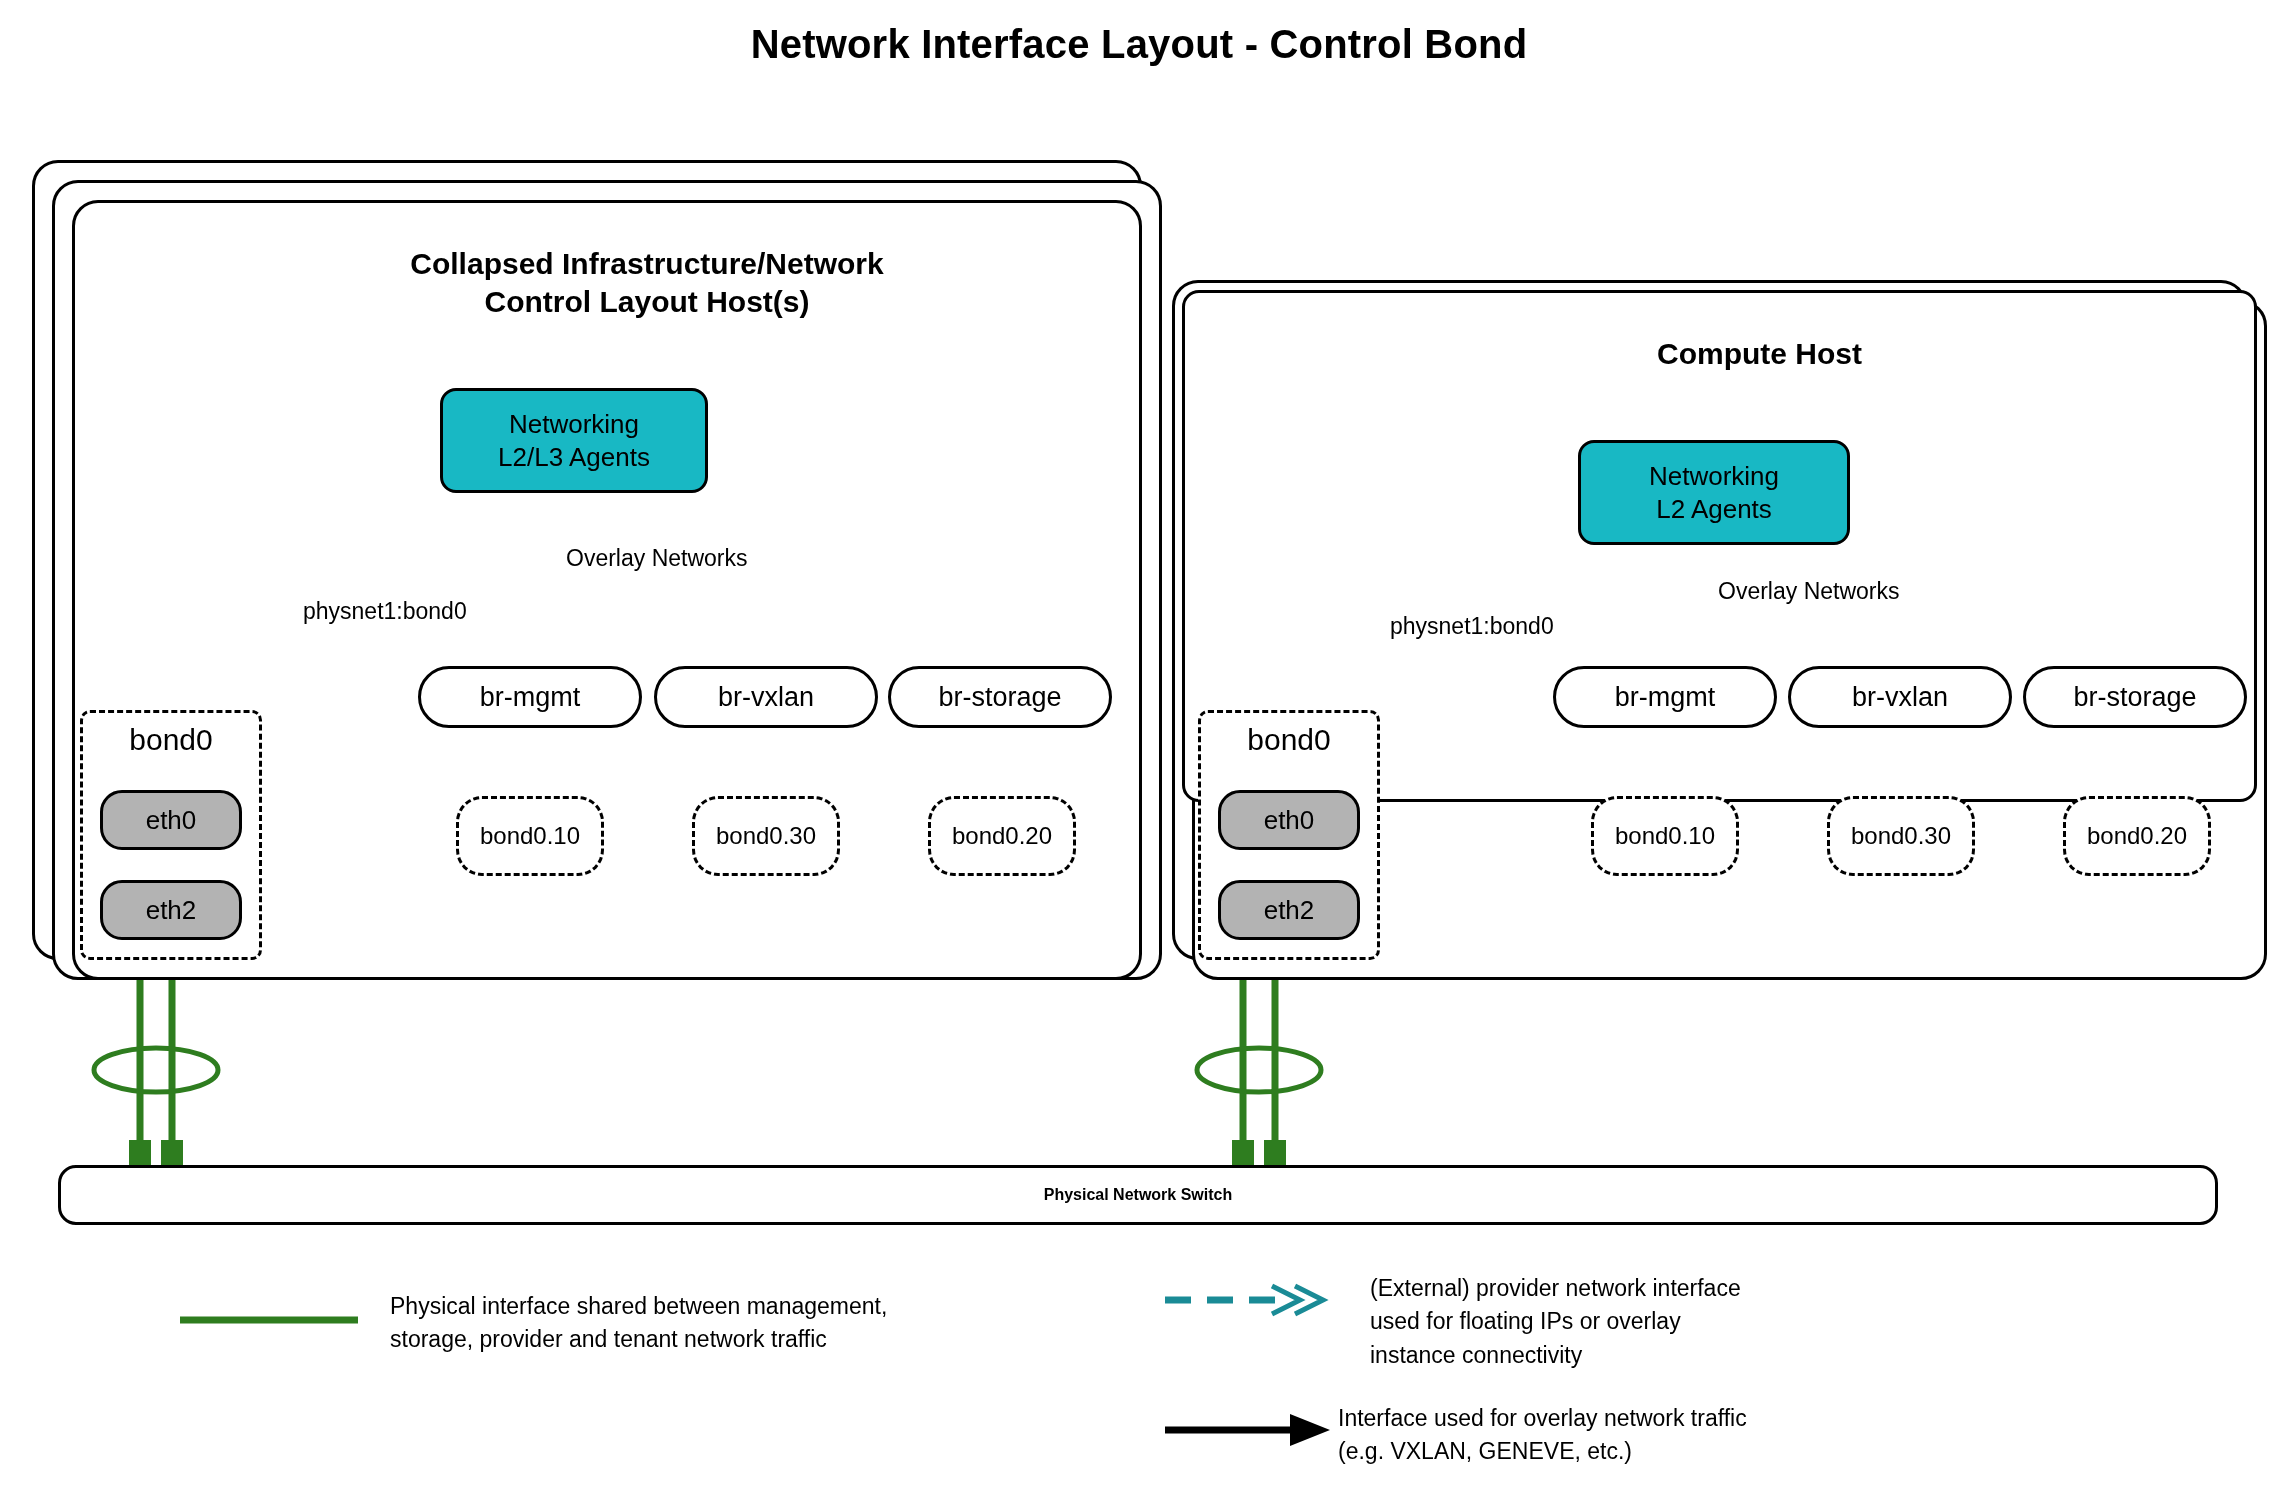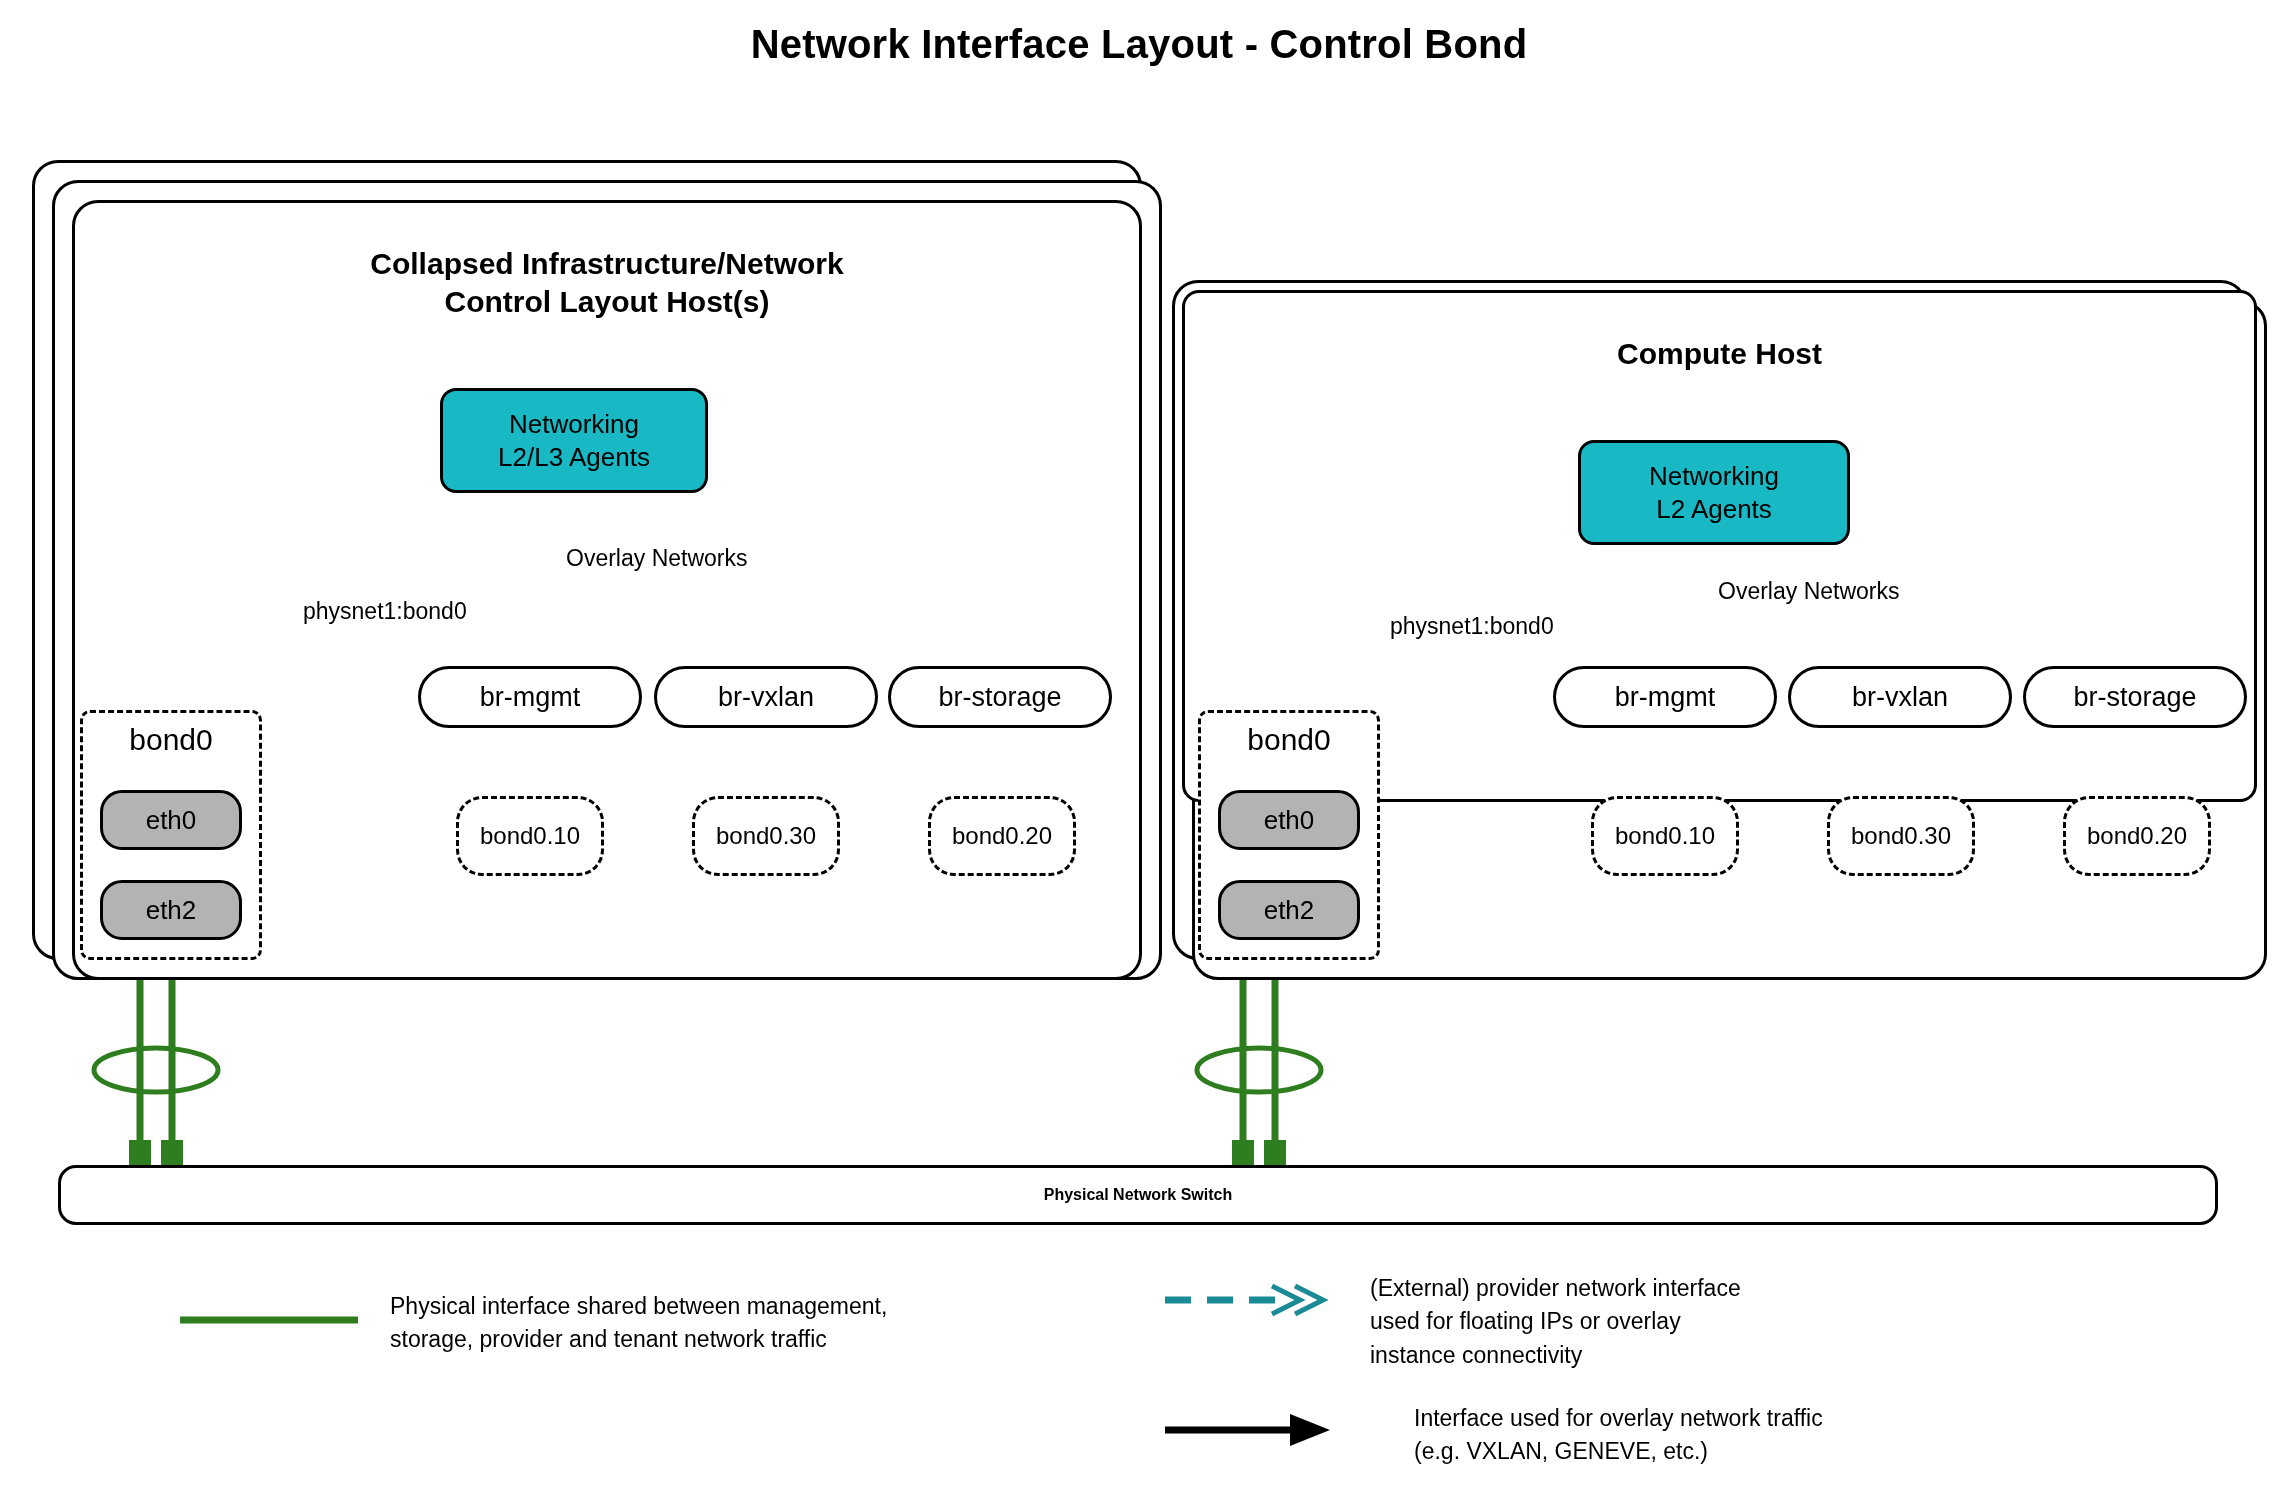--- a/index.html
+++ b/index.html
@@ -41,20 +41,21 @@
     background: #ffffff;
   }
   .host-title {
     position: absolute;
     left: 0;
     width: 100%;
     text-align: center;
     font-size: 30px;
     font-weight: bold;
     line-height: 1.25;
+    padding-left: 40px;
   }
 
   
   .agents {
     background: #18b8c4;
     border: 3px solid #000;
     border-radius: 16px;
     display: flex;
     align-items: center;
     justify-content: center;
@@ -306,18 +307,18 @@
     <span>Physical interface shared between management,</span><br>
     <span>storage, provider and tenant network traffic</span>
   </div>
 
   <div class="abs legend-text" style="left:1370px; top:1272px; width:560px;">
     <span>(External) provider network interface</span><br>
     <span>used for floating IPs or overlay</span><br>
     <span>instance connectivity</span>
   </div>
 
-  <div class="abs legend-text" style="left:1414px; top:1402px; width:560px;">
+  <div class="abs legend-text" style="left:1338px; top:1402px; width:560px;">
     <span>Interface used for overlay network traffic</span><br>
     <span>(e.g. VXLAN, GENEVE, etc.)</span>
   </div>
 
 </div>
 
 </body></html>

